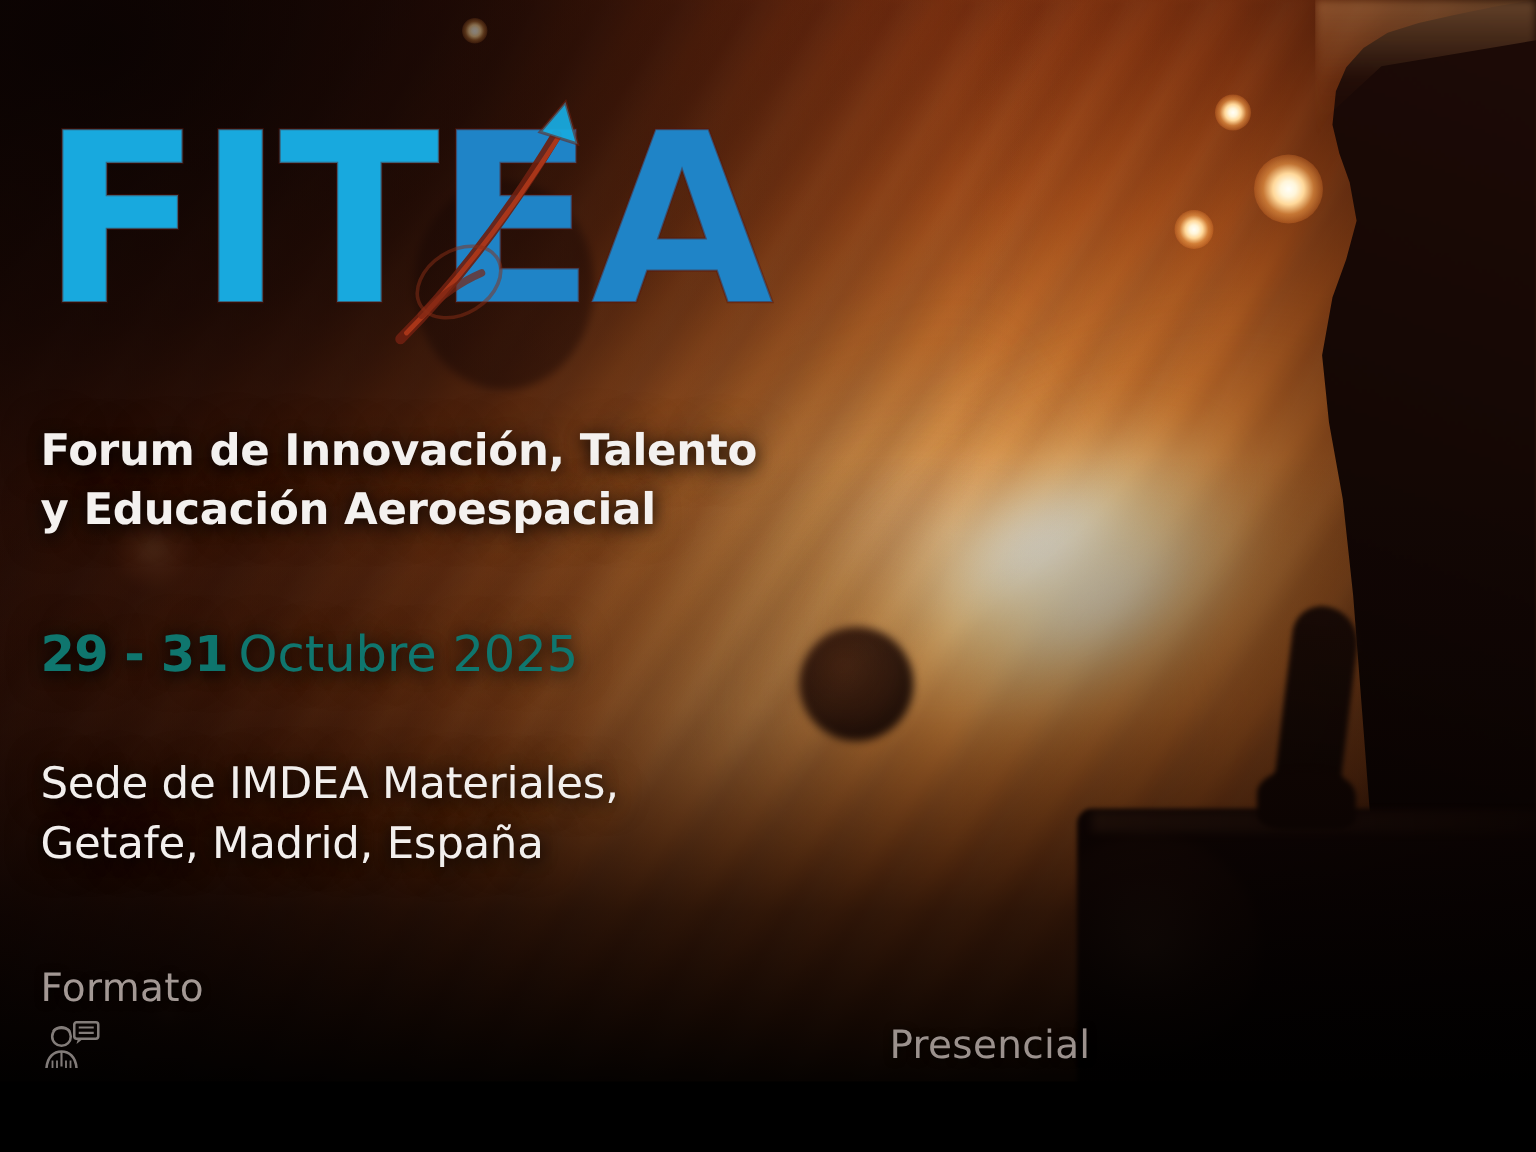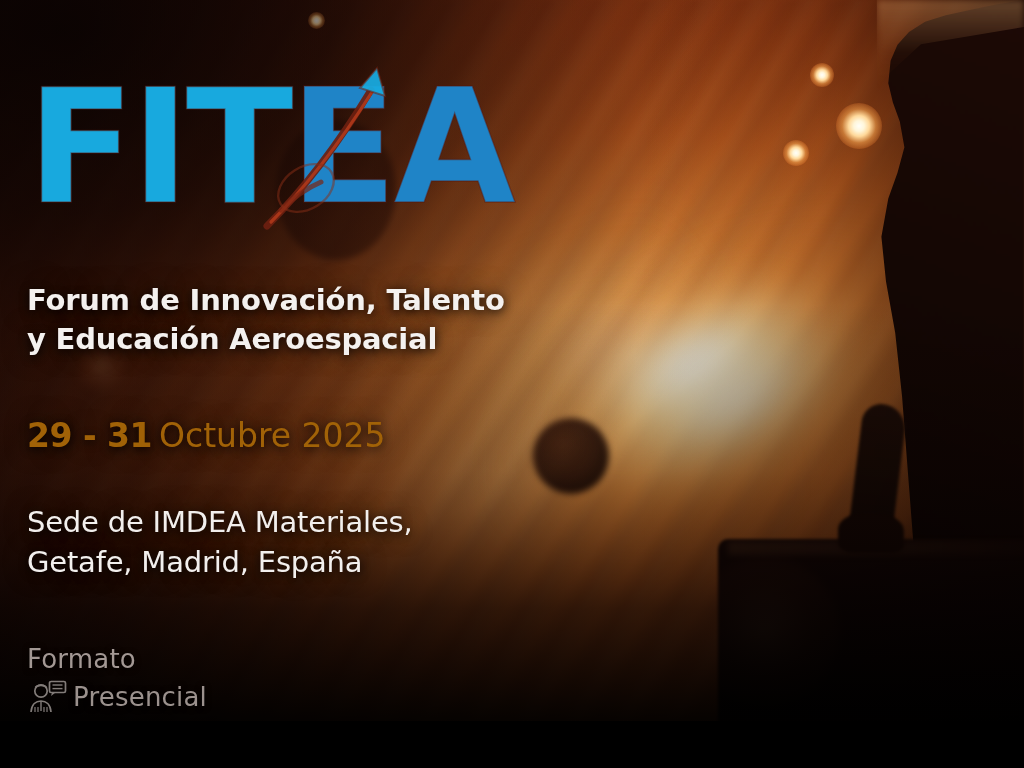--- a/index.html
+++ b/index.html
@@ -301,21 +301,21 @@
     color: #f4f1ef;
     text-shadow: 0 2px 10px rgba(0,0,0,0.85), 0 0 26px rgba(0,0,0,0.55);
     letter-spacing: -0.2px;
   }
 
   
   .date-row {
     margin-top: 58px;
     font-family: "DejaVu Sans", sans-serif;
     font-size: 33px;
-    color: #a16207;
+    color: #0f766e;
     text-shadow: 0 2px 10px rgba(0,0,0,0.85), 0 0 24px rgba(0,0,0,0.5);
     letter-spacing: 0px;
   }
   .date-row .days { font-weight: bold; letter-spacing: -0.5px; }
   .date-row .month { font-weight: normal; margin-left: 7px; }
 
   
   .venue {
     margin-top: 48px;
     font-family: "DejaVu Sans", sans-serif;
@@ -334,20 +334,21 @@
     font-size: 26px;
     color: #a39894;
     letter-spacing: 0.2px;
     text-shadow: 0 1px 6px rgba(0,0,0,0.8);
   }
   .format-value-row {
     display: flex;
     align-items: center;
     gap: 6px;
     margin-top: 6px;
+    justify-content: space-between;
   }
   .presenter-icon { width: 40px; height: 34px; flex: 0 0 auto; opacity: 0.62; }
   .format-value {
     font-family: "DejaVu Sans", sans-serif;
     font-size: 26px;
     color: #9b9views;
     color: #9b918d;
     letter-spacing: 0.2px;
     text-shadow: 0 1px 6px rgba(0,0,0,0.8);
   }

